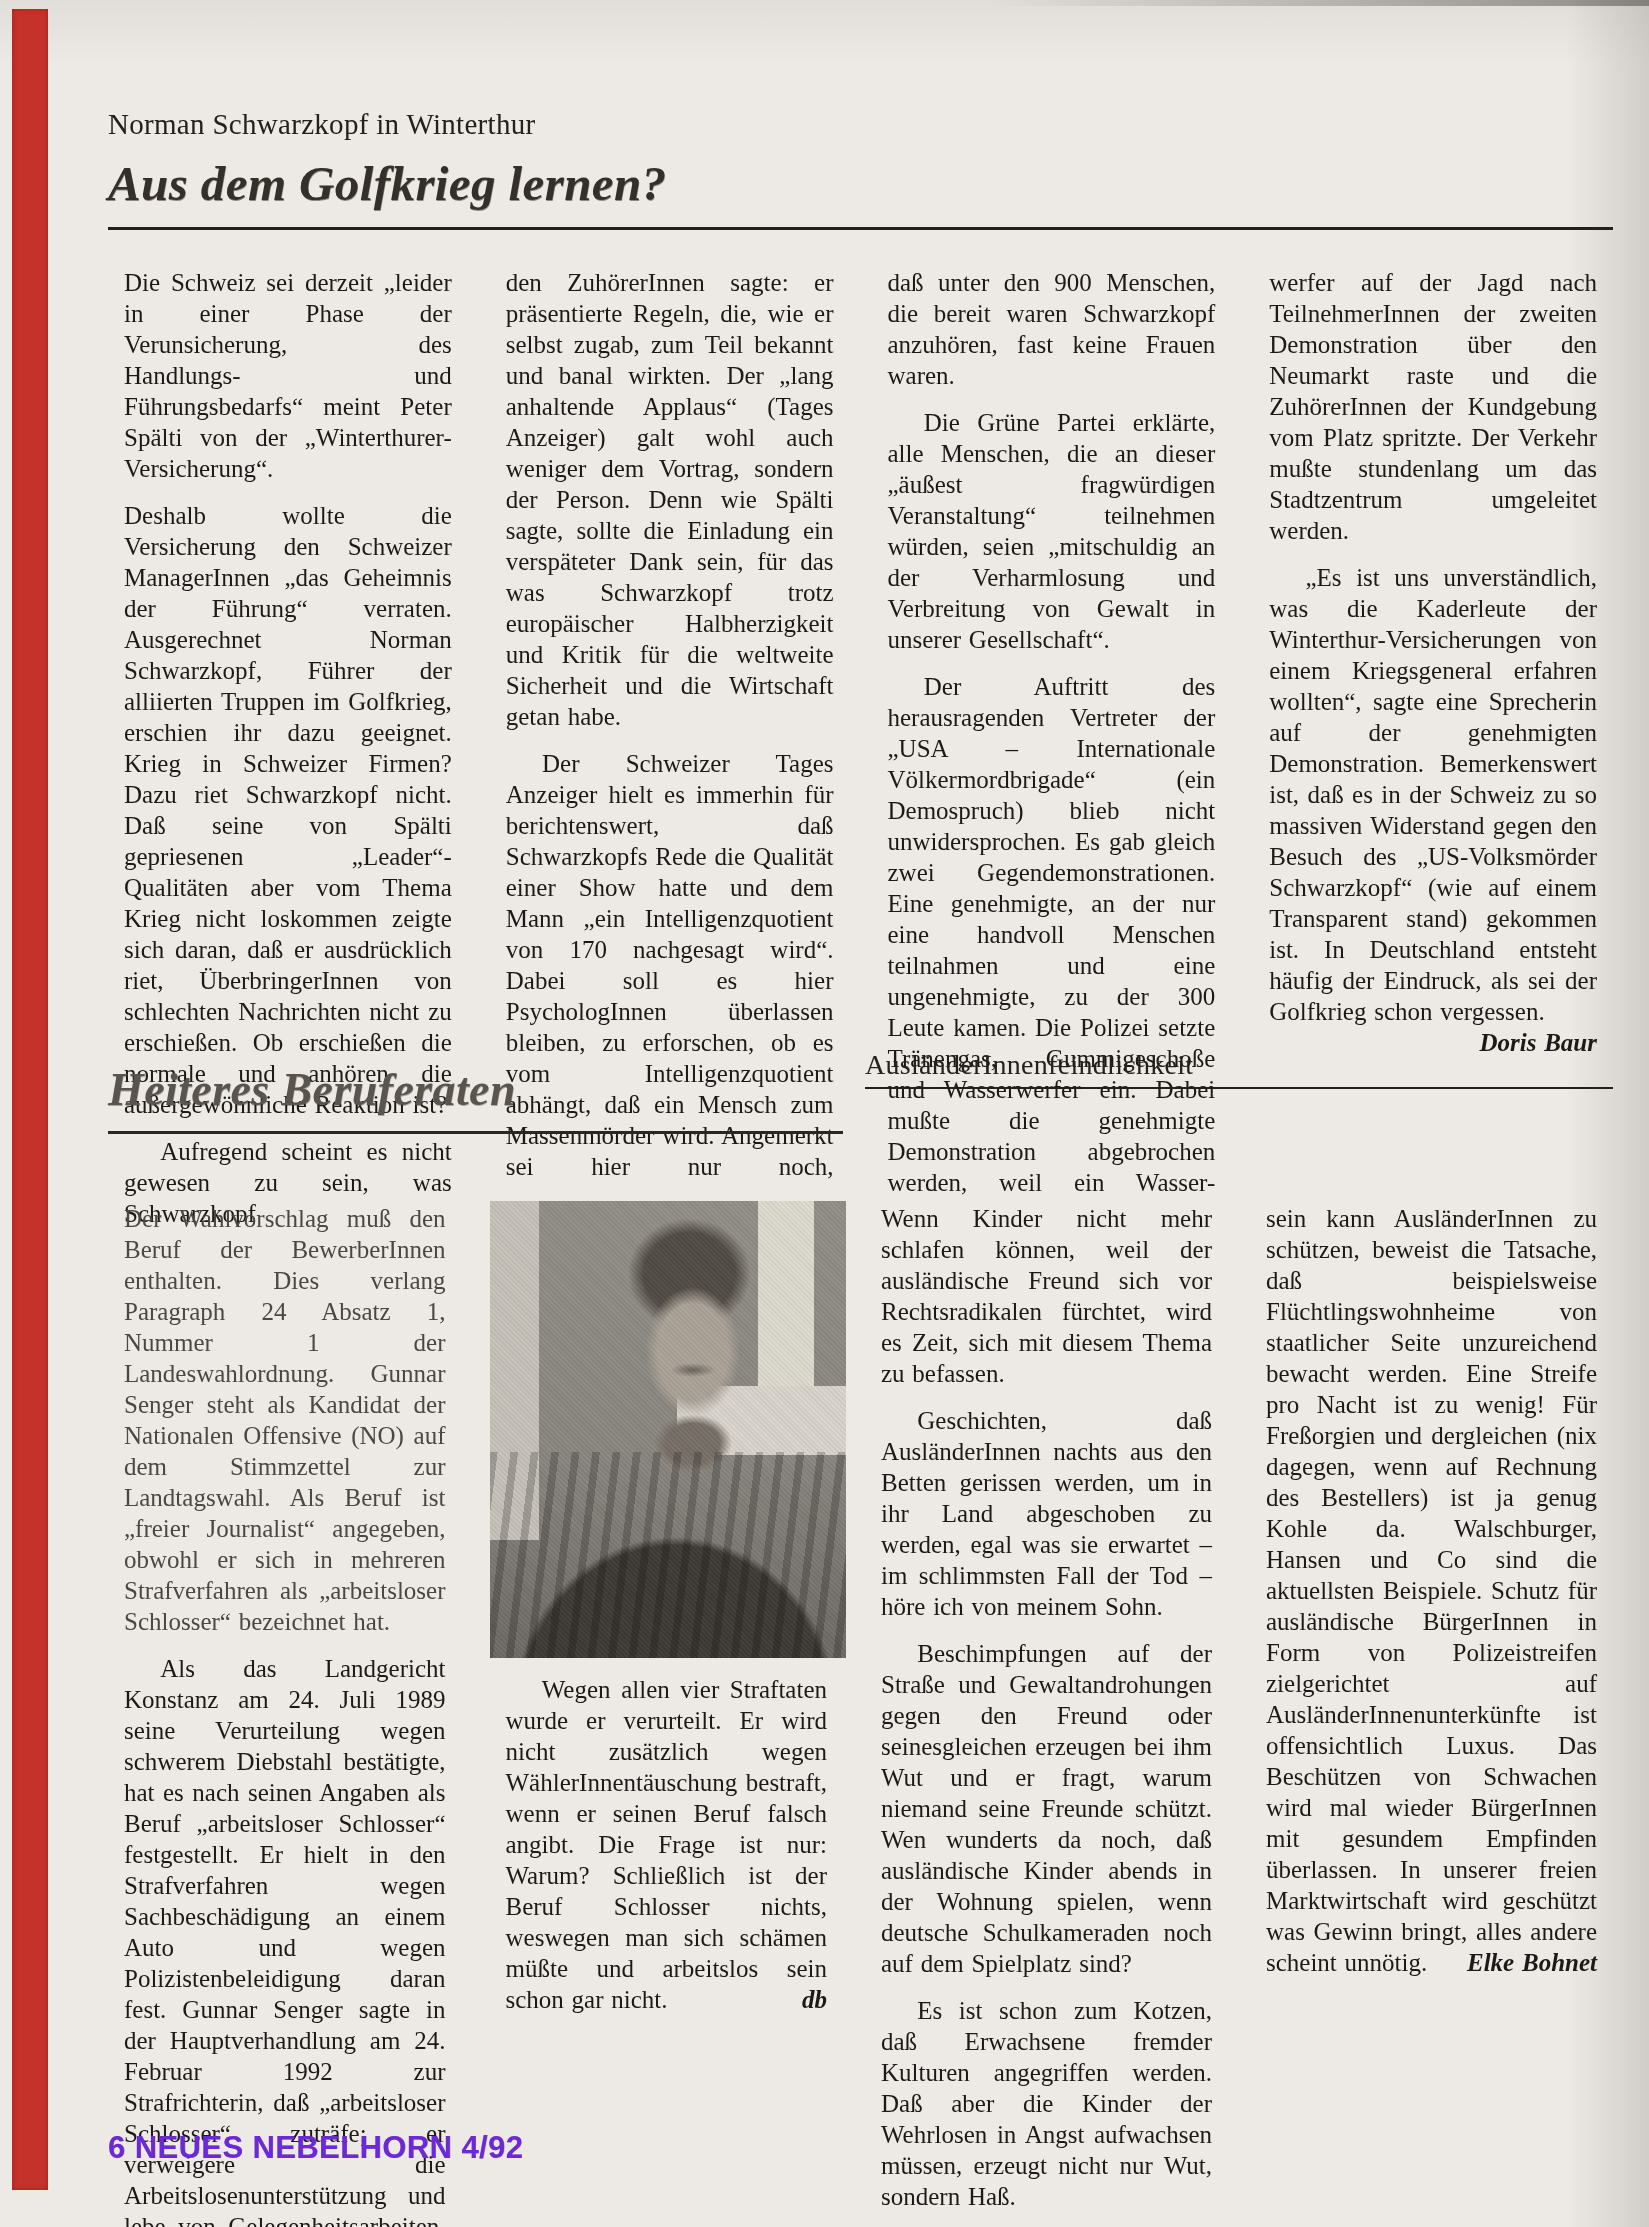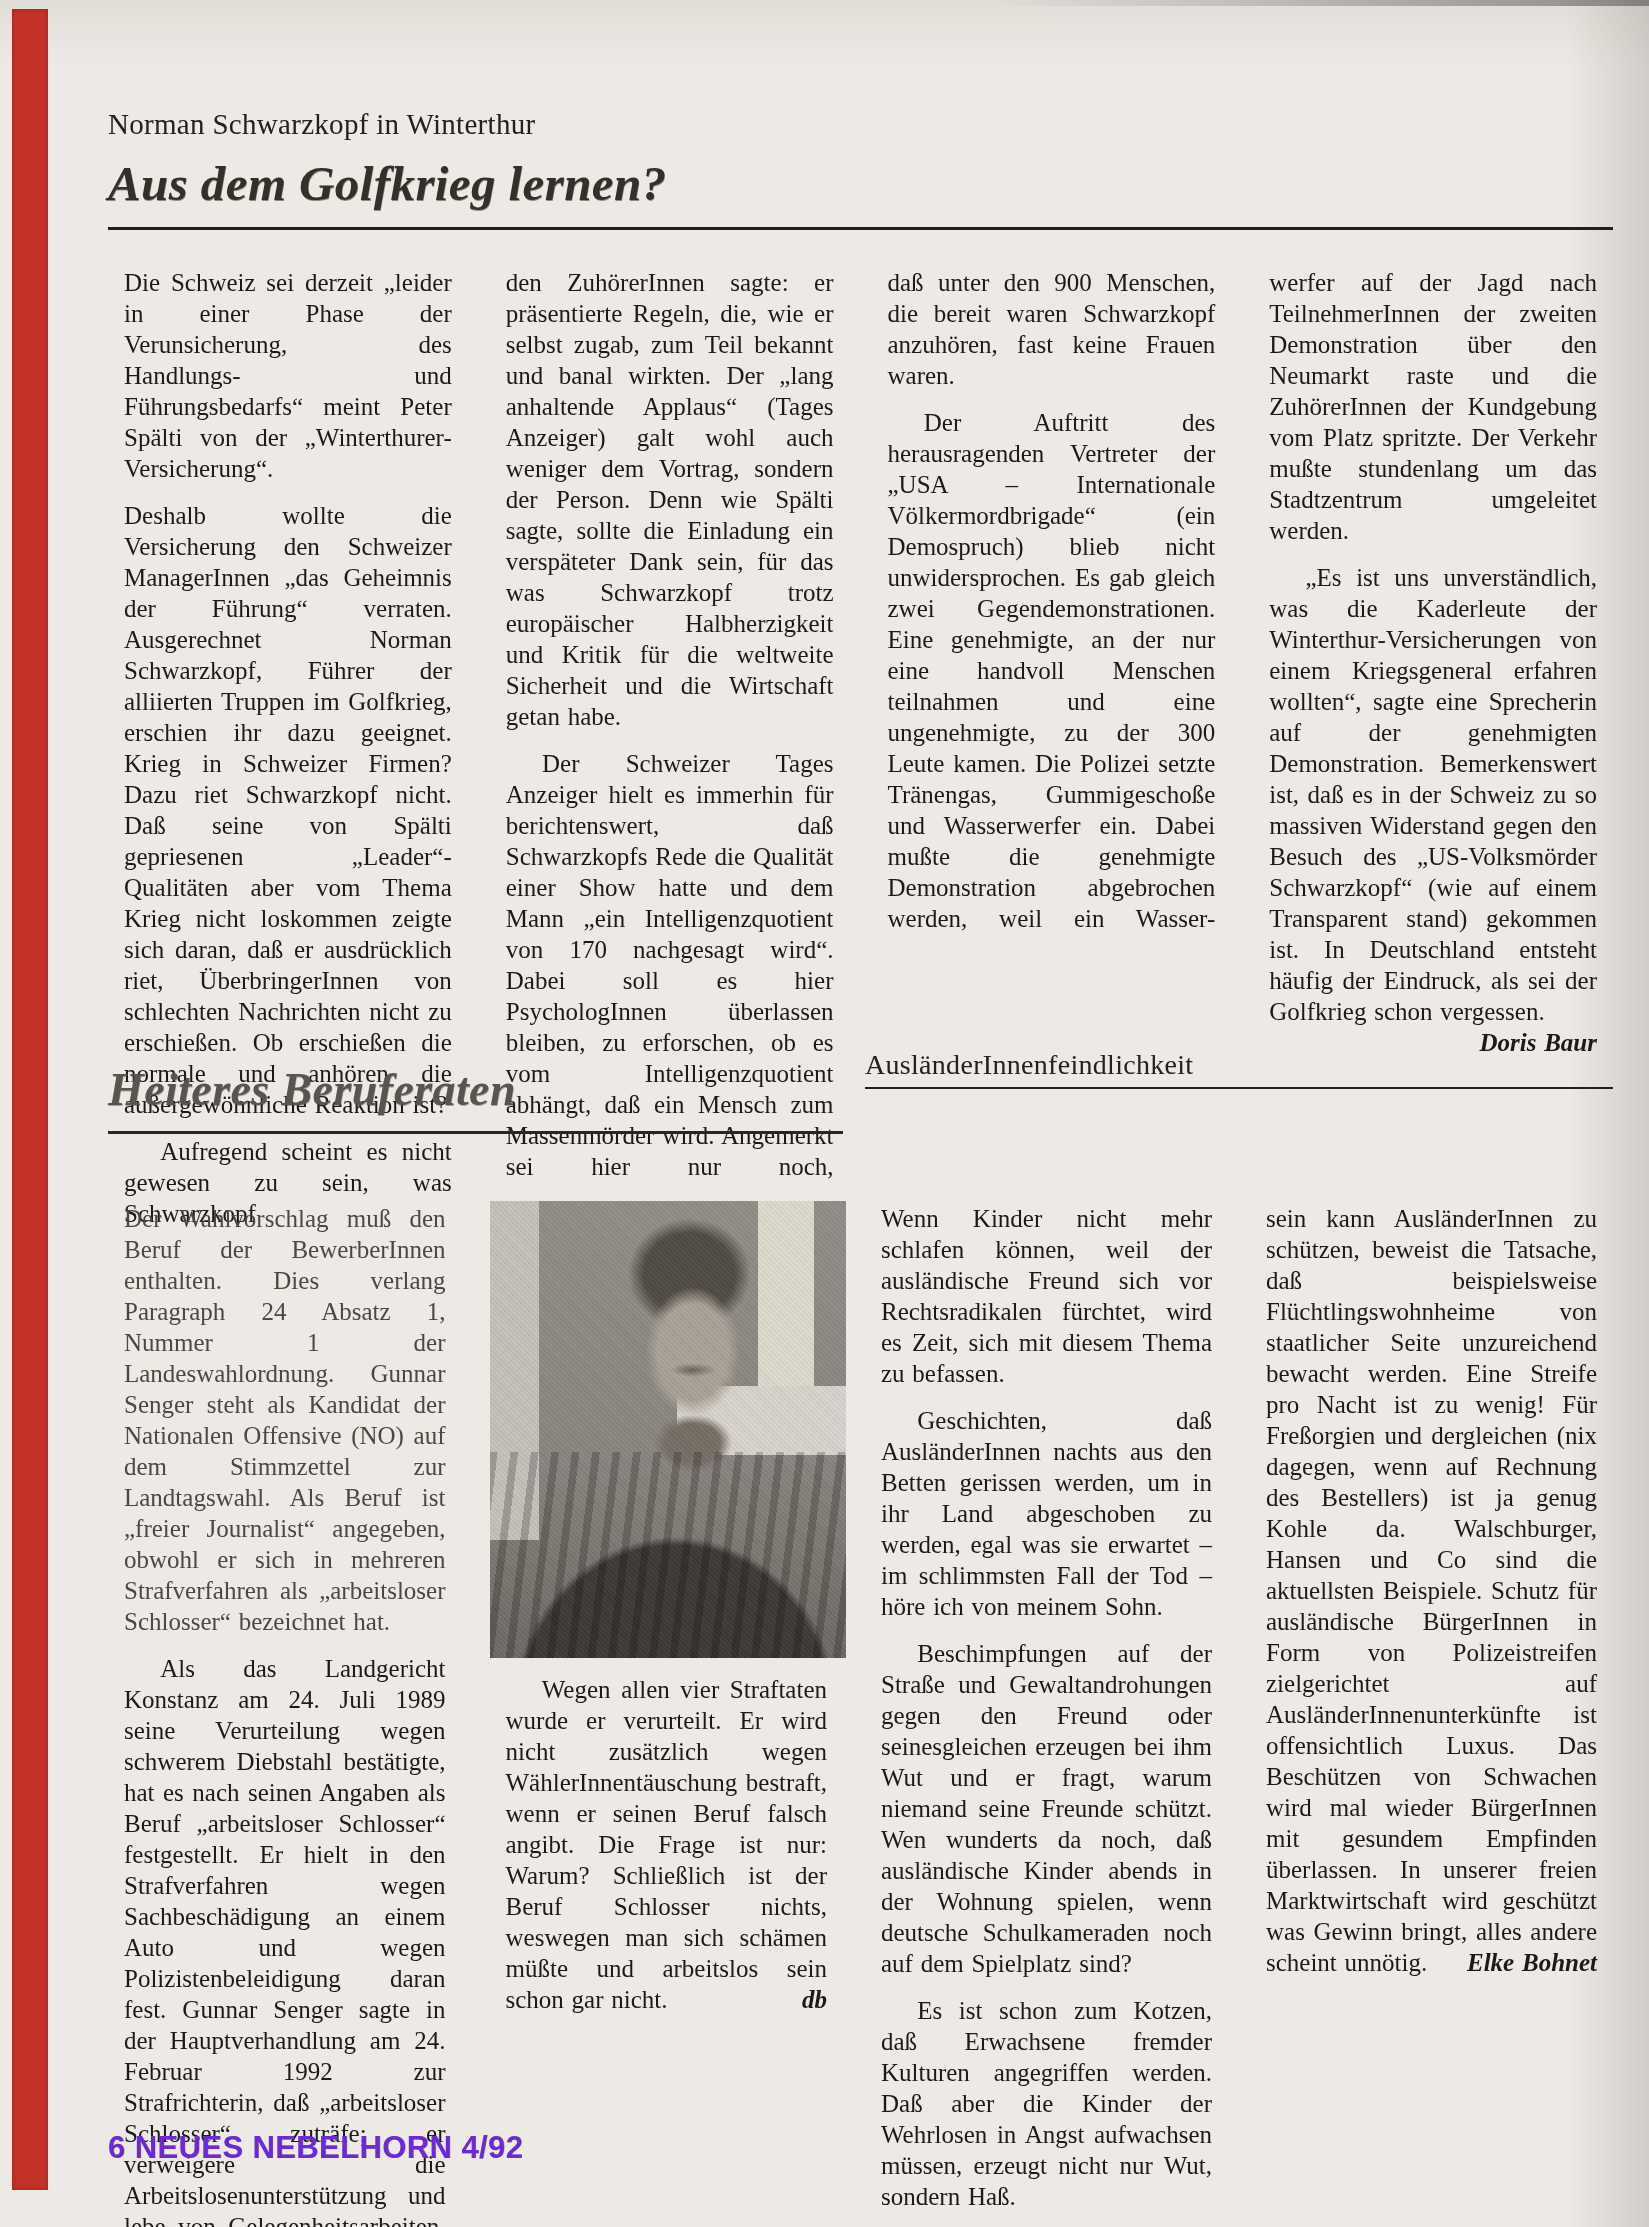--- a/index.html
+++ b/index.html
@@ -109,20 +109,21 @@
     <p class="bp">Die Schweiz sei derzeit „leider in einer Phase der Verunsicherung, des Handlungs- und Führungsbedarfs“ meint Peter Spälti von der „Winterthurer-Versicherung“.</p>
     <p class="bp">Deshalb wollte die Versicherung den Schweizer ManagerInnen „das Geheimnis der Führung“ verraten. Ausgerechnet Norman Schwarzkopf, Führer der alliierten Truppen im Golfkrieg, erschien ihr dazu geeignet. Krieg in Schweizer Firmen? Dazu riet Schwarzkopf nicht. Daß seine von Spälti gepriesenen „Leader“-Qualitäten aber vom Thema Krieg nicht loskommen zeigte sich daran, daß er ausdrücklich riet, ÜberbringerInnen von schlechten Nachrichten nicht zu erschießen. Ob erschießen die normale und anhören die außergewöhnliche Reaktion ist?</p>
     <p class="bp ind jlast">Aufregend scheint es nicht gewesen zu sein, was Schwarzkopf</p>
   </div>
   <div class="col">
     <p class="bp">den ZuhörerInnen sagte: er präsentierte Regeln, die, wie er selbst zugab, zum Teil bekannt und banal wirkten. Der „lang anhaltende Applaus“ (Tages Anzeiger) galt wohl auch weniger dem Vortrag, sondern der Person. Denn wie Spälti sagte, sollte die Einladung ein verspäteter Dank sein, für das was Schwarzkopf trotz europäischer Halbherzigkeit und Kritik für die weltweite Sicherheit und die Wirtschaft getan habe.</p>
     <p class="bp ind jlast">Der Schweizer Tages Anzeiger hielt es immerhin für berichtenswert, daß Schwarzkopfs Rede die Qualität einer Show hatte und dem Mann „ein Intelligenzquotient von 170 nachgesagt wird“. Dabei soll es hier PsychologInnen überlassen bleiben, zu erforschen, ob es vom Intelligenzquotient abhängt, daß ein Mensch zum Massenmörder wird. Angemerkt sei hier nur noch,</p>
   </div>
   <div class="col">
     <p class="bp">daß unter den 900 Menschen, die bereit waren Schwarzkopf anzuhören, fast keine Frauen waren.</p>
+    <p class="bp ind">Die Grüne Partei erklärte, alle Menschen, die an dieser „äußest fragwürdigen Veranstaltung“ teilnehmen würden, seien „mitschuldig an der Verharmlosung und Verbreitung von Gewalt in unserer Gesellschaft“.</p>
     <p class="bp ind jlast">Der Auftritt des herausragenden Vertreter der „USA – Internationale Völkermordbrigade“ (ein Demospruch) blieb nicht unwidersprochen. Es gab gleich zwei Gegendemonstrationen. Eine genehmigte, an der nur eine handvoll Menschen teilnahmen und eine ungenehmigte, zu der 300 Leute kamen. Die Polizei setzte Tränengas, Gummigeschoße und Wasserwerfer ein. Dabei mußte die genehmigte Demonstration abgebrochen werden, weil ein Wasser-</p>
   </div>
   <div class="col">
     <p class="bp">werfer auf der Jagd nach TeilnehmerInnen der zweiten Demonstration über den Neumarkt raste und die ZuhörerInnen der Kundgebung vom Platz spritzte. Der Verkehr mußte stundenlang um das Stadtzentrum umgeleitet werden.</p>
     <p class="bp ind"><span>„Es ist uns unverständlich, was die Kaderleute der Winterthur-Versicherungen von einem Kriegsgeneral erfahren wollten“, sagte eine Sprecherin auf der genehmigten Demonstration. Bemerkenswert ist, daß es in der Schweiz zu so massiven Widerstand gegen den Besuch des „US-Volksmörder Schwarzkopf“ (wie auf einem Transparent stand) gekommen ist. In Deutschland entsteht häufig der Eindruck, als sei der Golfkrieg schon vergessen.</span> <span class="author">Doris Baur</span></p>
   </div>
 </section>
 
 <header class="art-header h-left">
   <span class="headline">Heiteres Beruferaten</span>

